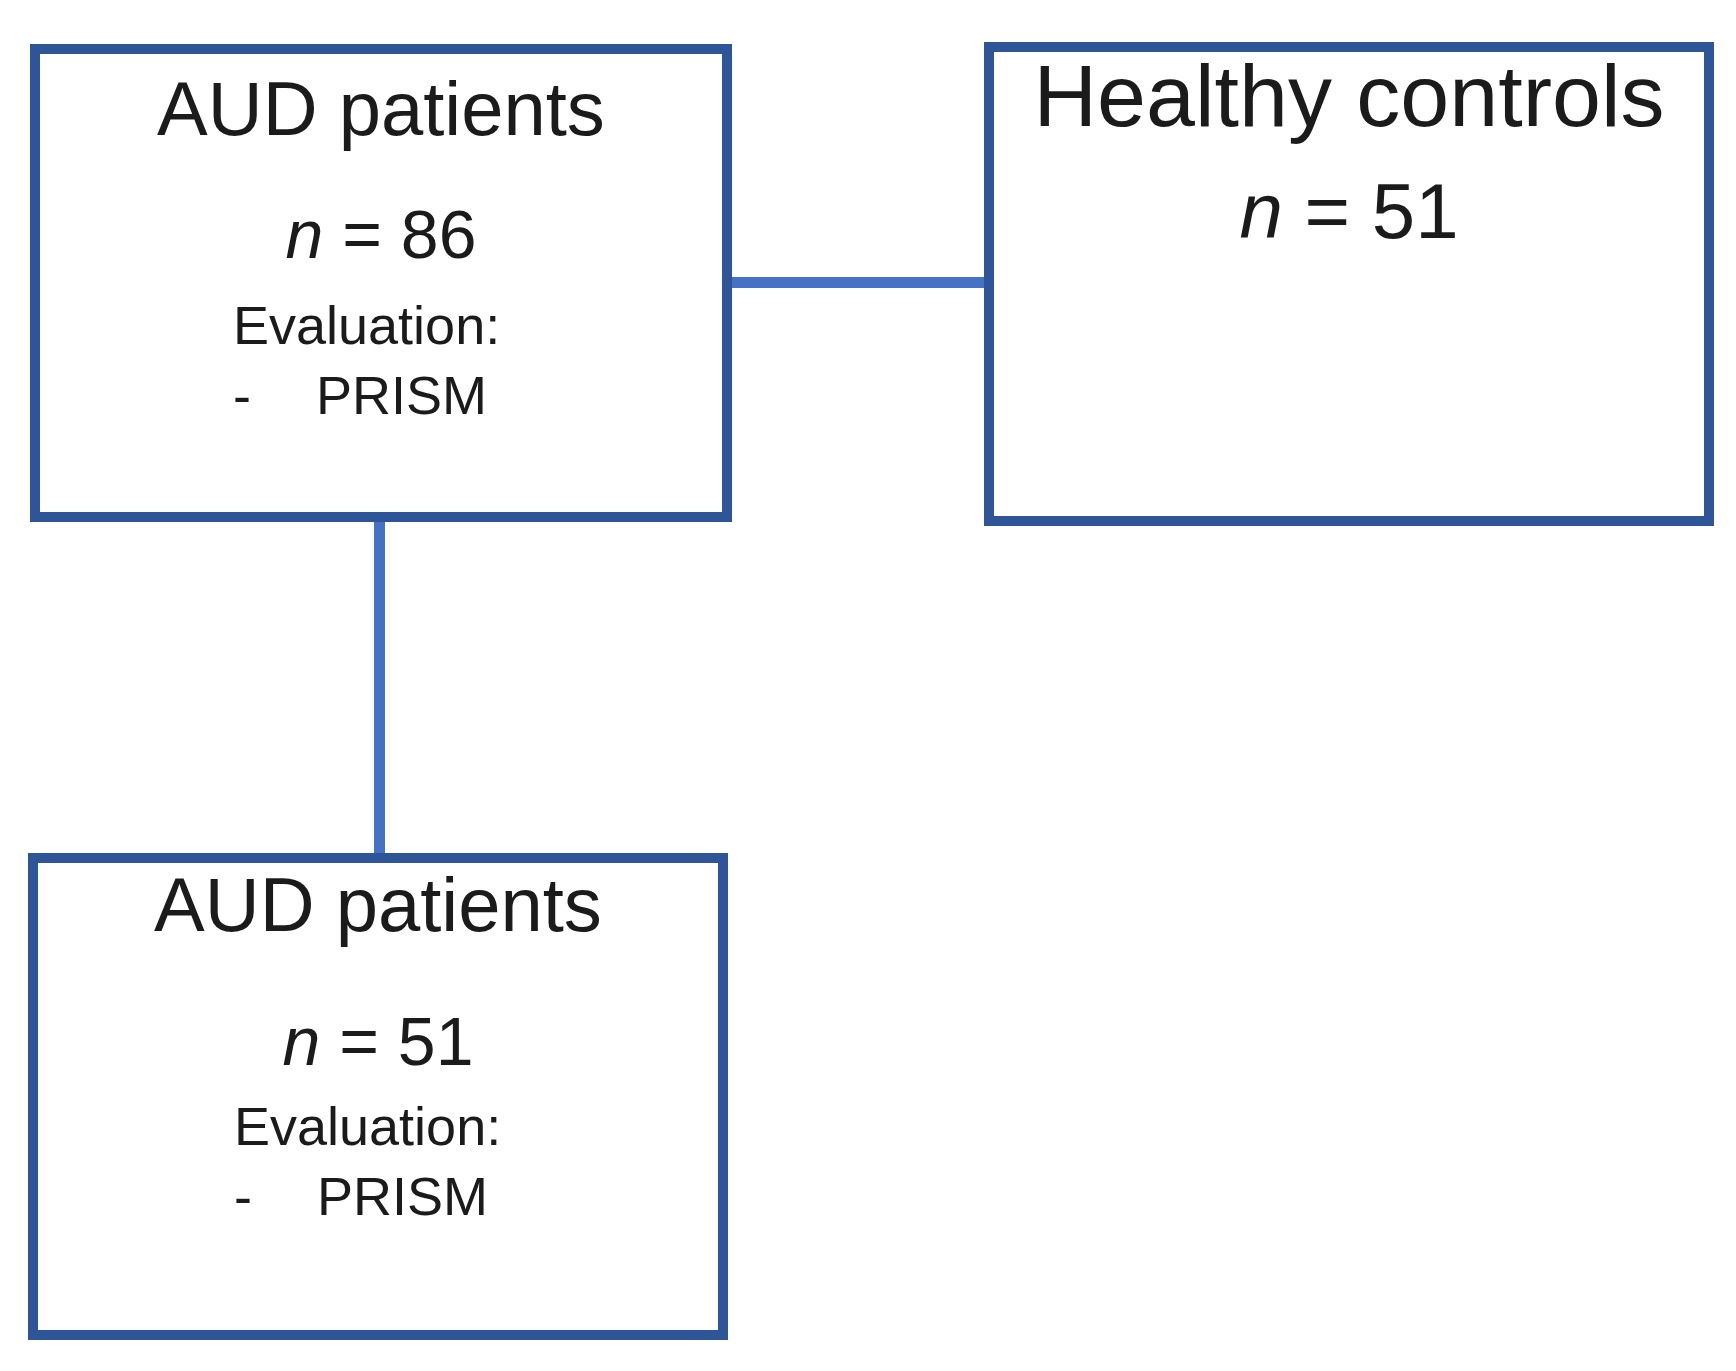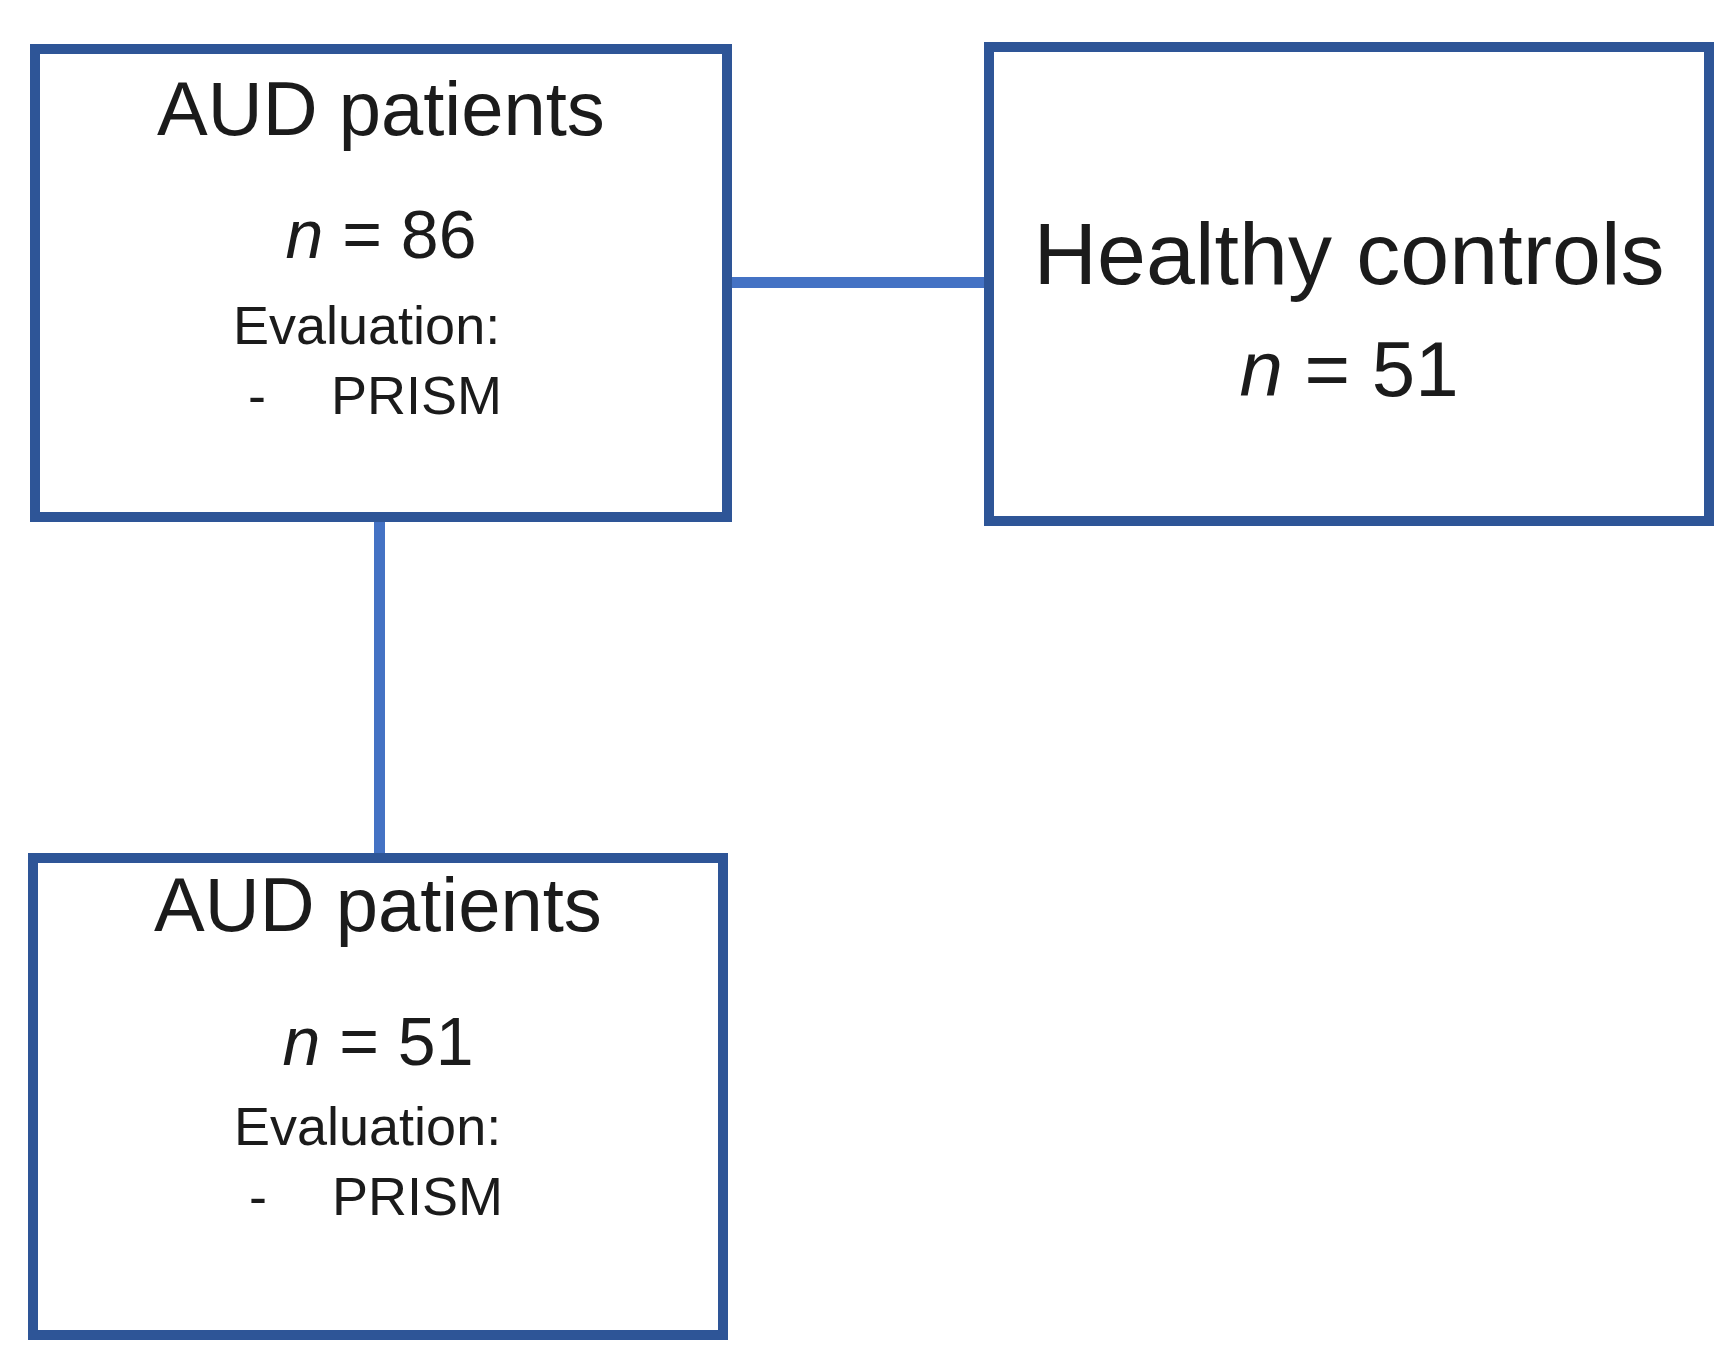--- a/index.html
+++ b/index.html
@@ -45,30 +45,30 @@
     text-align: center;
     white-space: nowrap;
   }
   .n-var { font-style: italic; }
 
   .eval {
     font-size: 54px;
     line-height: 1;
     text-align: left;
   }
-  .eval-item { margin-top: 16px; white-space: nowrap; margin-left: 15px; }
+  .eval-item { margin-top: 16px; white-space: nowrap; }
   .bullet { display: inline-block; width: 83px; }
 
   
   .box1 .box-title { margin-top: 17px; }
   .box1 .n-line    { margin-top: 53px; }
   .box1 .eval      { margin: 30px 0 0 193px; }
 
   
-  .box2 .box-title { margin-top: 158px; font-size: 88px; }
+  .box2 .box-title { font-size: 88px; }
   .box2 .n-line    { margin-top: 32px;  font-size: 78px; }
 
   
   .box3 .box-title { margin-top: 4px; }
   .box3 .n-line    { margin-top: 64px; }
   .box3 .eval      { margin: 24px 0 0 196px; }
   .box3 .eval-item.second { margin-top: 14px; }
 </style>
 </head>
 <body>

